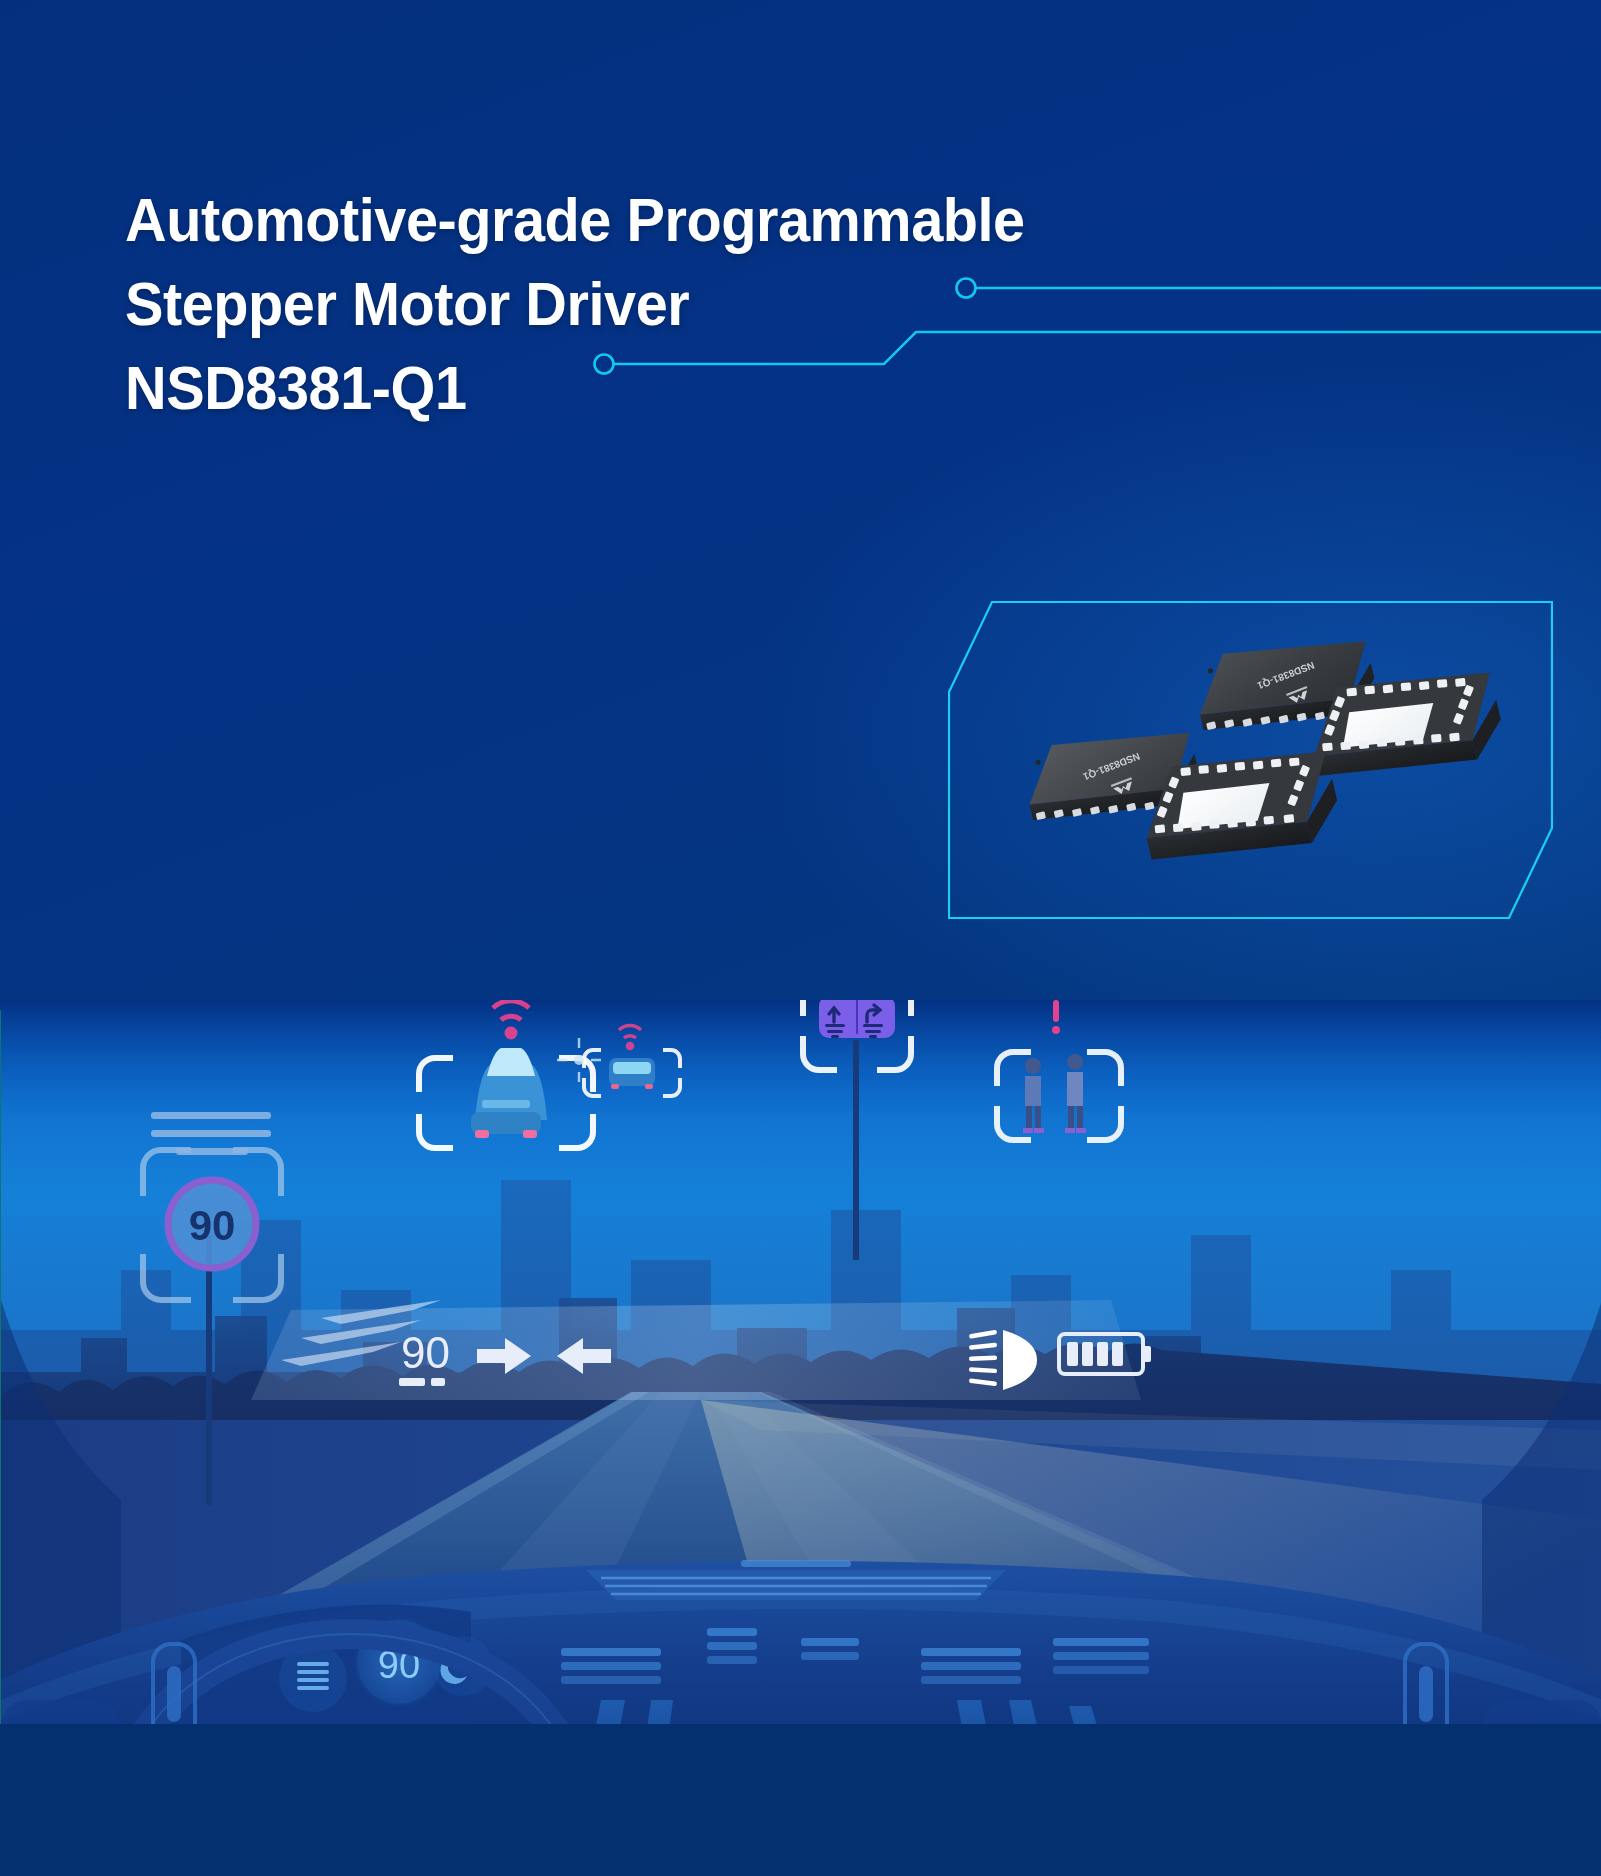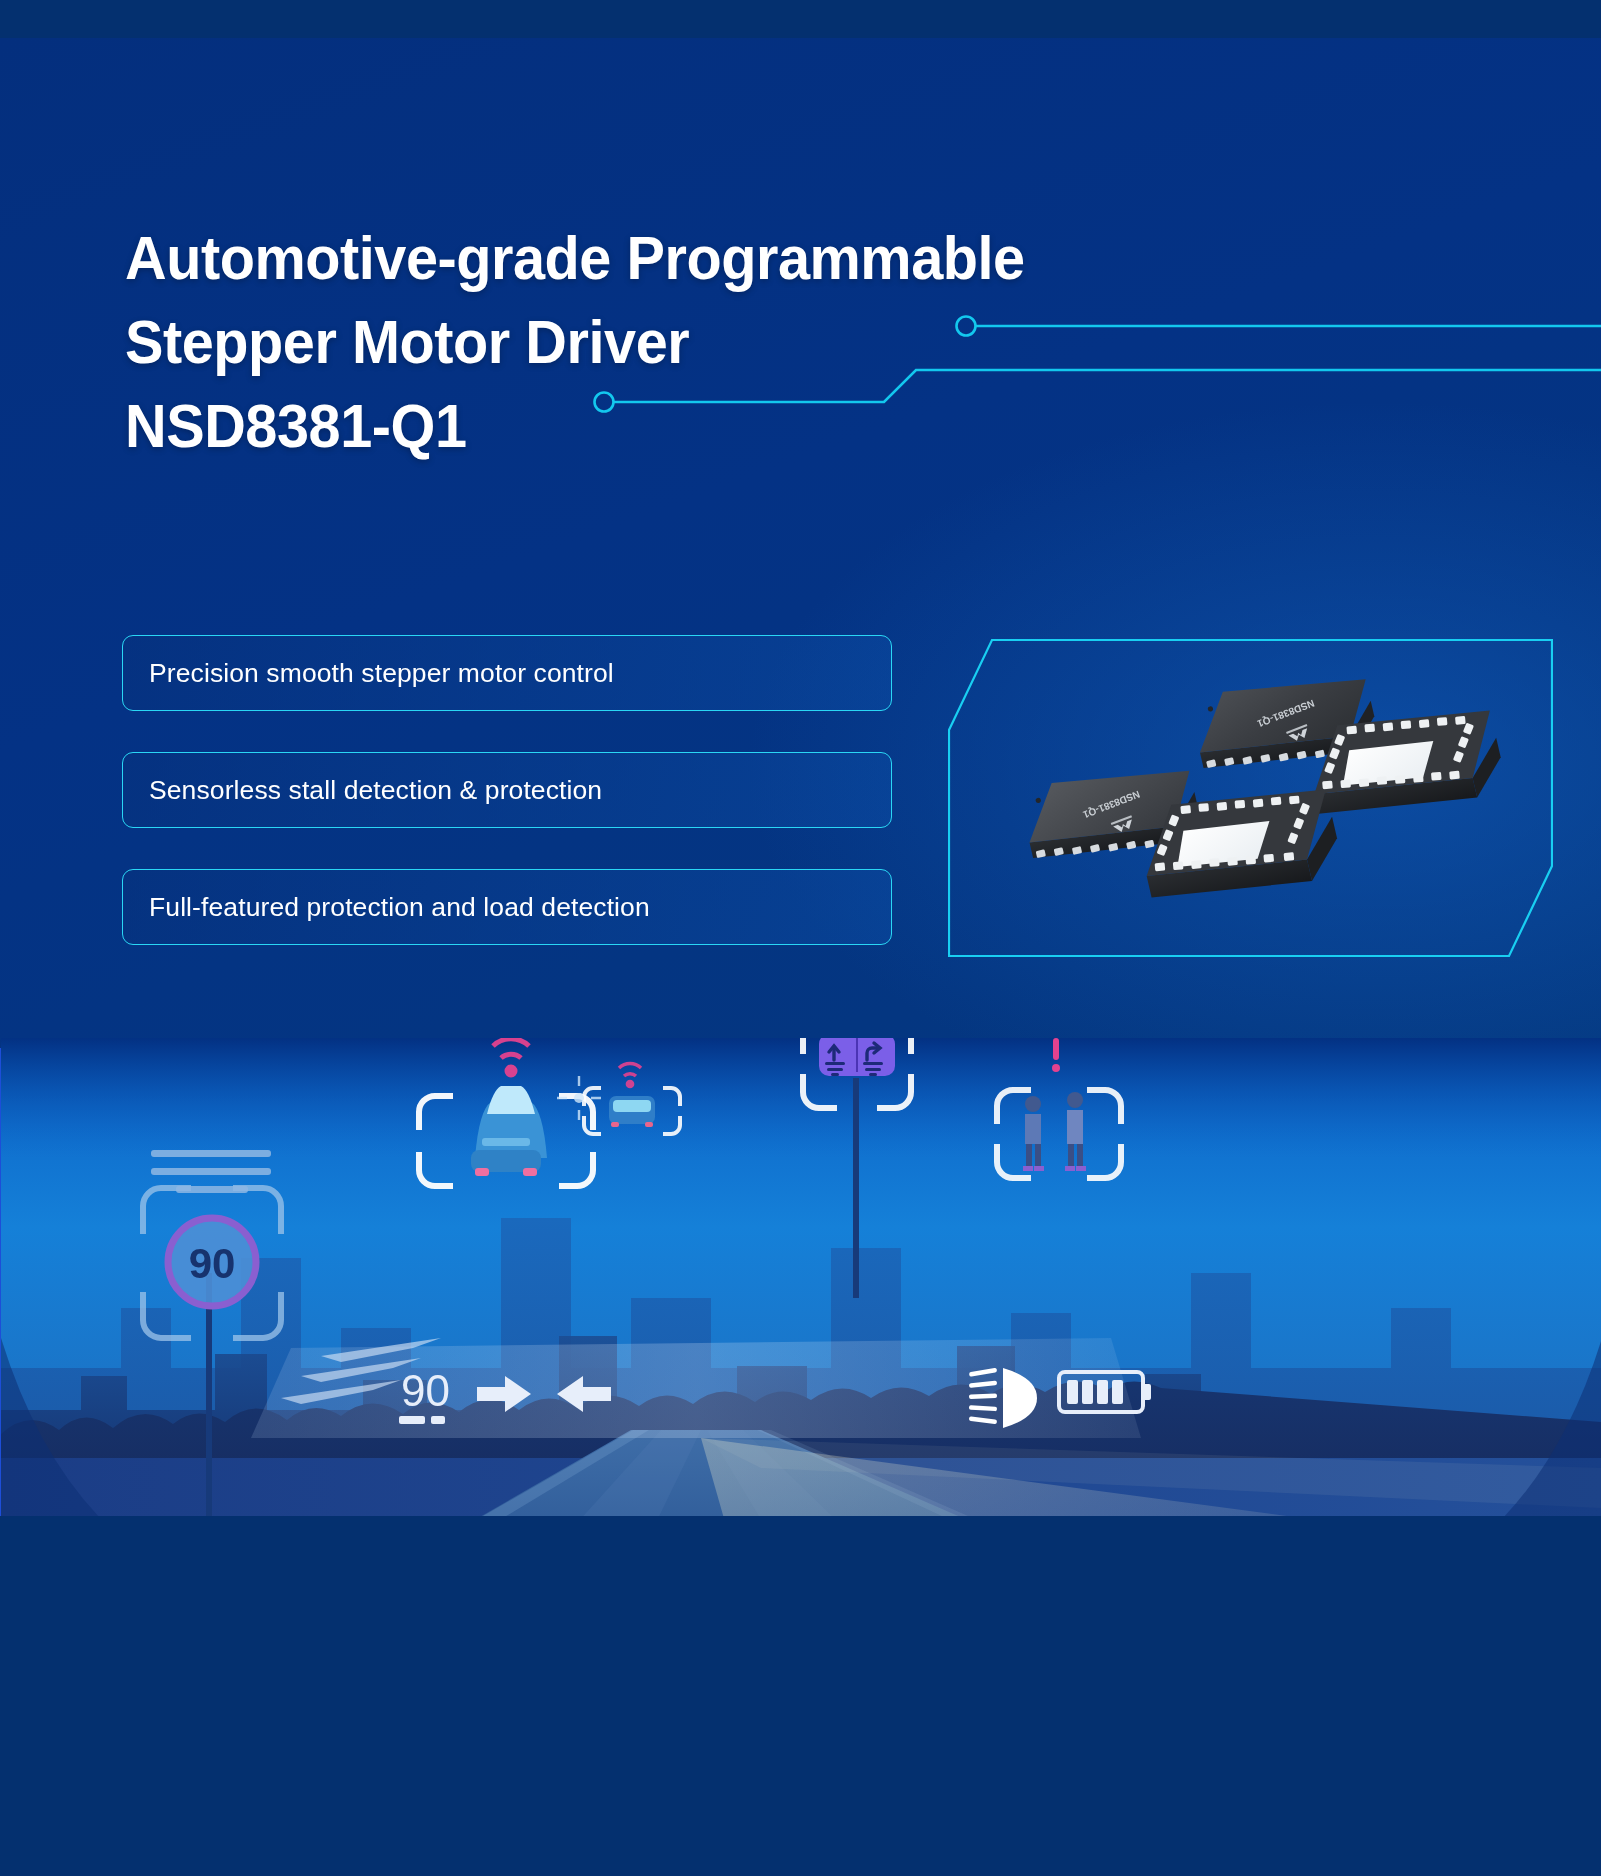--- a/index.html
+++ b/index.html
@@ -5,24 +5,23 @@
   * { box-sizing: border-box; margin: 0; padding: 0; }
   html, body { background: #04306f; }
   body {
     font-family: "Liberation Sans", sans-serif;
     width: 1601px; height: 1876px;
     overflow: hidden; position: relative;
   }
 
   #poster {
     position: absolute; inset: 0;
-    width: 1601px; height: 1478px;
-    background: #1d4ed8;
+    width: 1601px; height: 1724px;
+    background: #0f766e;
     overflow: hidden;
-    margin-top: 38px;
   }
 
   
   .top-bg {
     position: absolute; left: 0; top: 0; width: 1601px; height: 1010px;
     background:
       radial-gradient(ellipse 900px 520px at 86% 72%, rgba(18,95,190,.55), rgba(18,95,190,0) 70%),
       linear-gradient(160deg, #042f7e 0%, #043285 45%, #04387f 100%);
   }
 
@@ -97,31 +96,20 @@
       <path d="M614 364 H884 L916 332 H1601"></path>
     </g>
   </svg>
 
   <div class="title">
     <span class="ln">Automotive-grade Programmable</span>
     <span class="ln">Stepper Motor Driver</span>
     <span class="ln">NSD8381-Q1</span>
   </div>
 
-  <div class="features">
-    <div class="feat">
-      <span class="feat-label">Precision smooth stepper motor control</span>
-    </div>
-    <div class="feat">
-      <span class="feat-label">Sensorless stall detection &amp; protection</span>
-    </div>
-    <div class="feat">
-      <span class="feat-label">Full-featured protection and load detection</span>
-    </div>
-  </div>
 
   <div class="chip-panel">
     <svg class="chip-frame" viewBox="0 0 605 320" width="605" height="320">
       <path d="M1 92 L44 2 H604 V228 L561 318 H1 Z" fill="none" stroke="#19cff2" stroke-width="2.2"></path>
     </svg>
 
     <svg class="chips-stage" viewBox="0 0 570 312" width="570" height="312">
       <defs>
         <linearGradient id="chipTop" x1="0" y1="0" x2="1" y2="1">
           <stop offset="0" stop-color="#4e5156"></stop>

